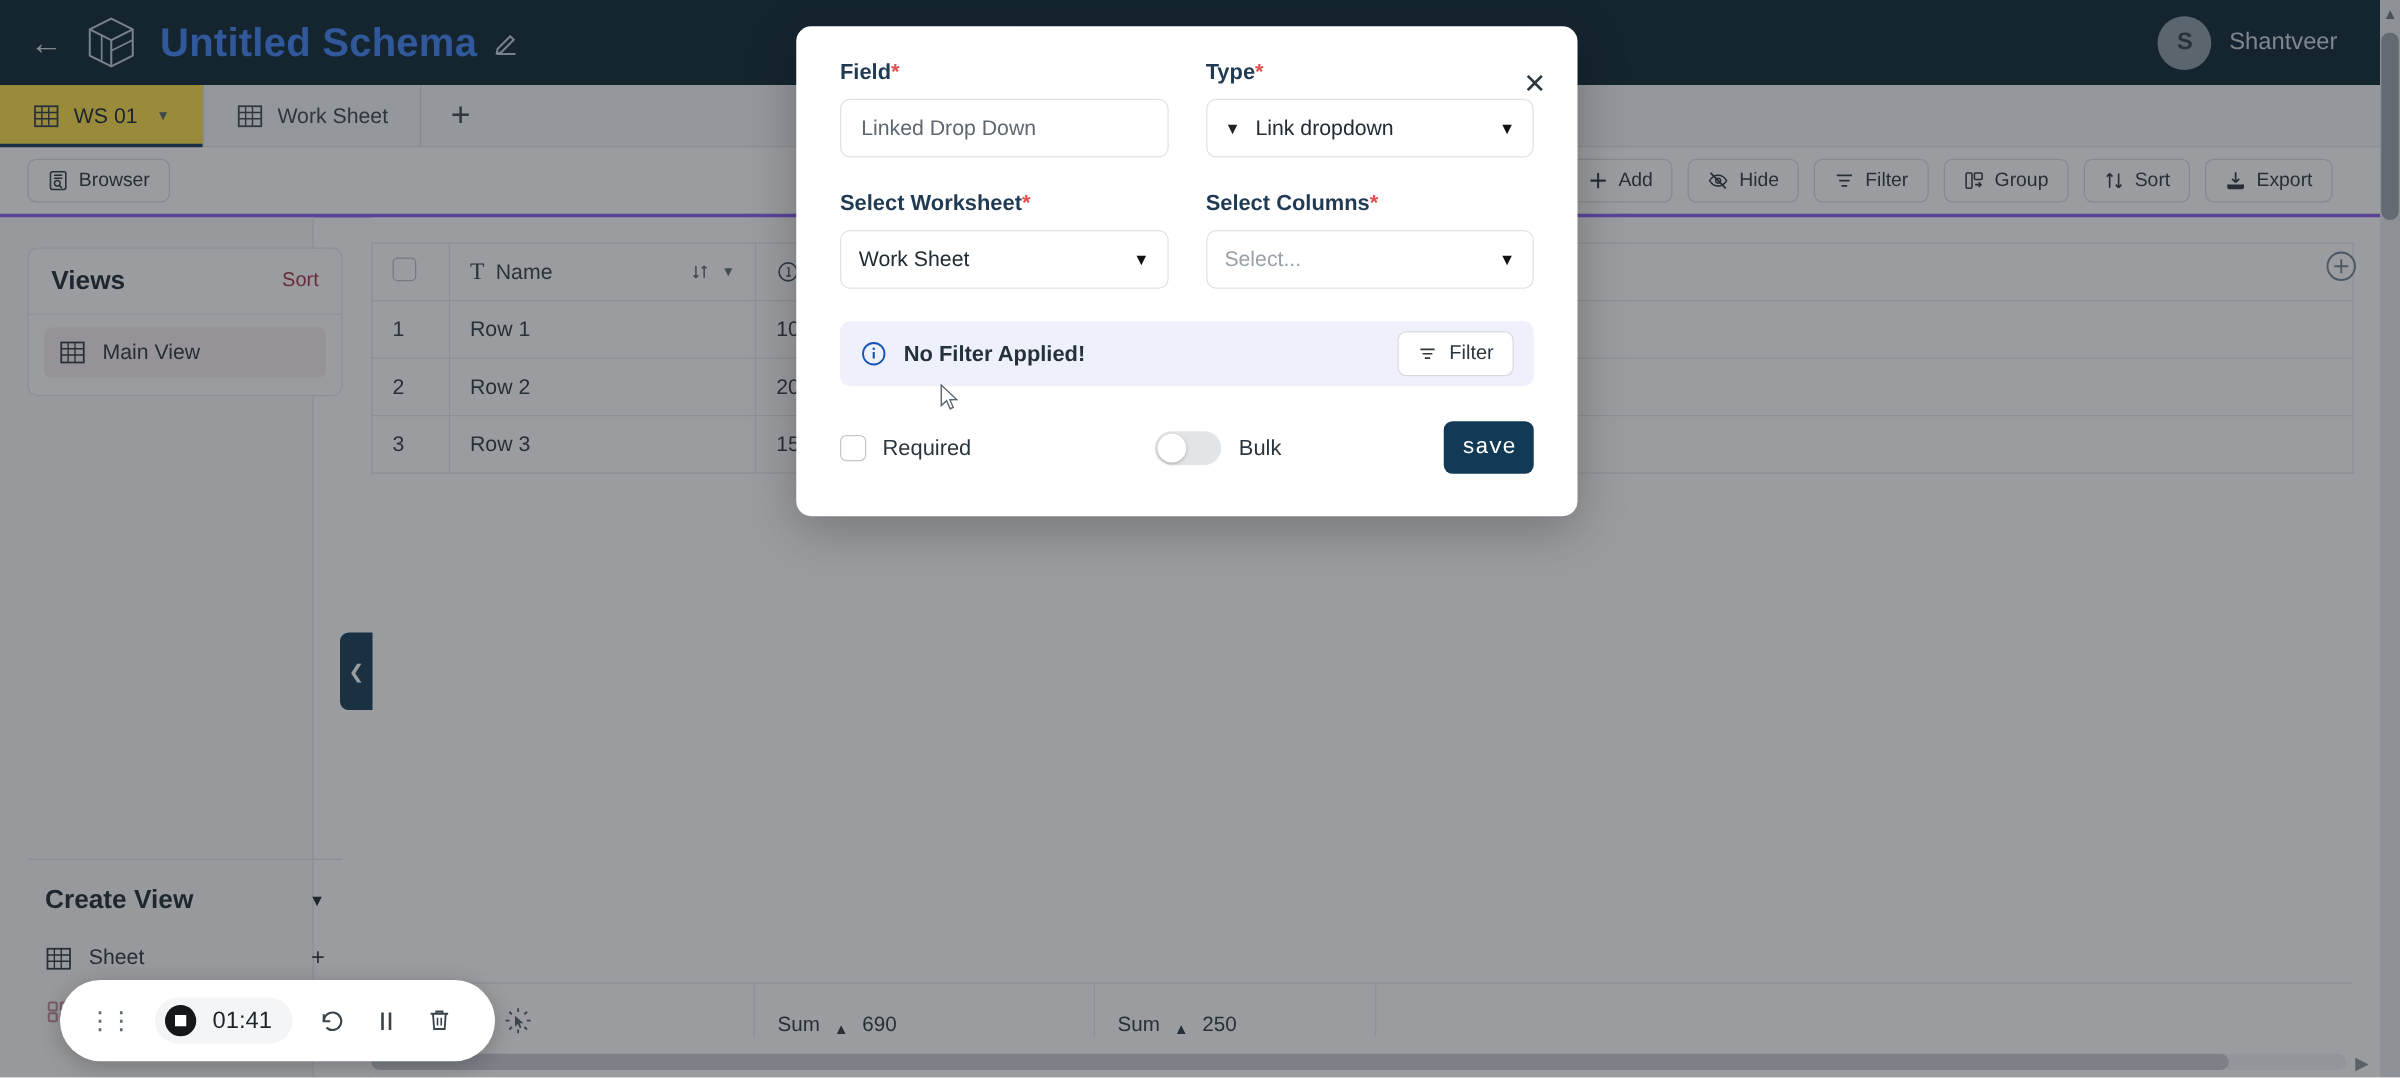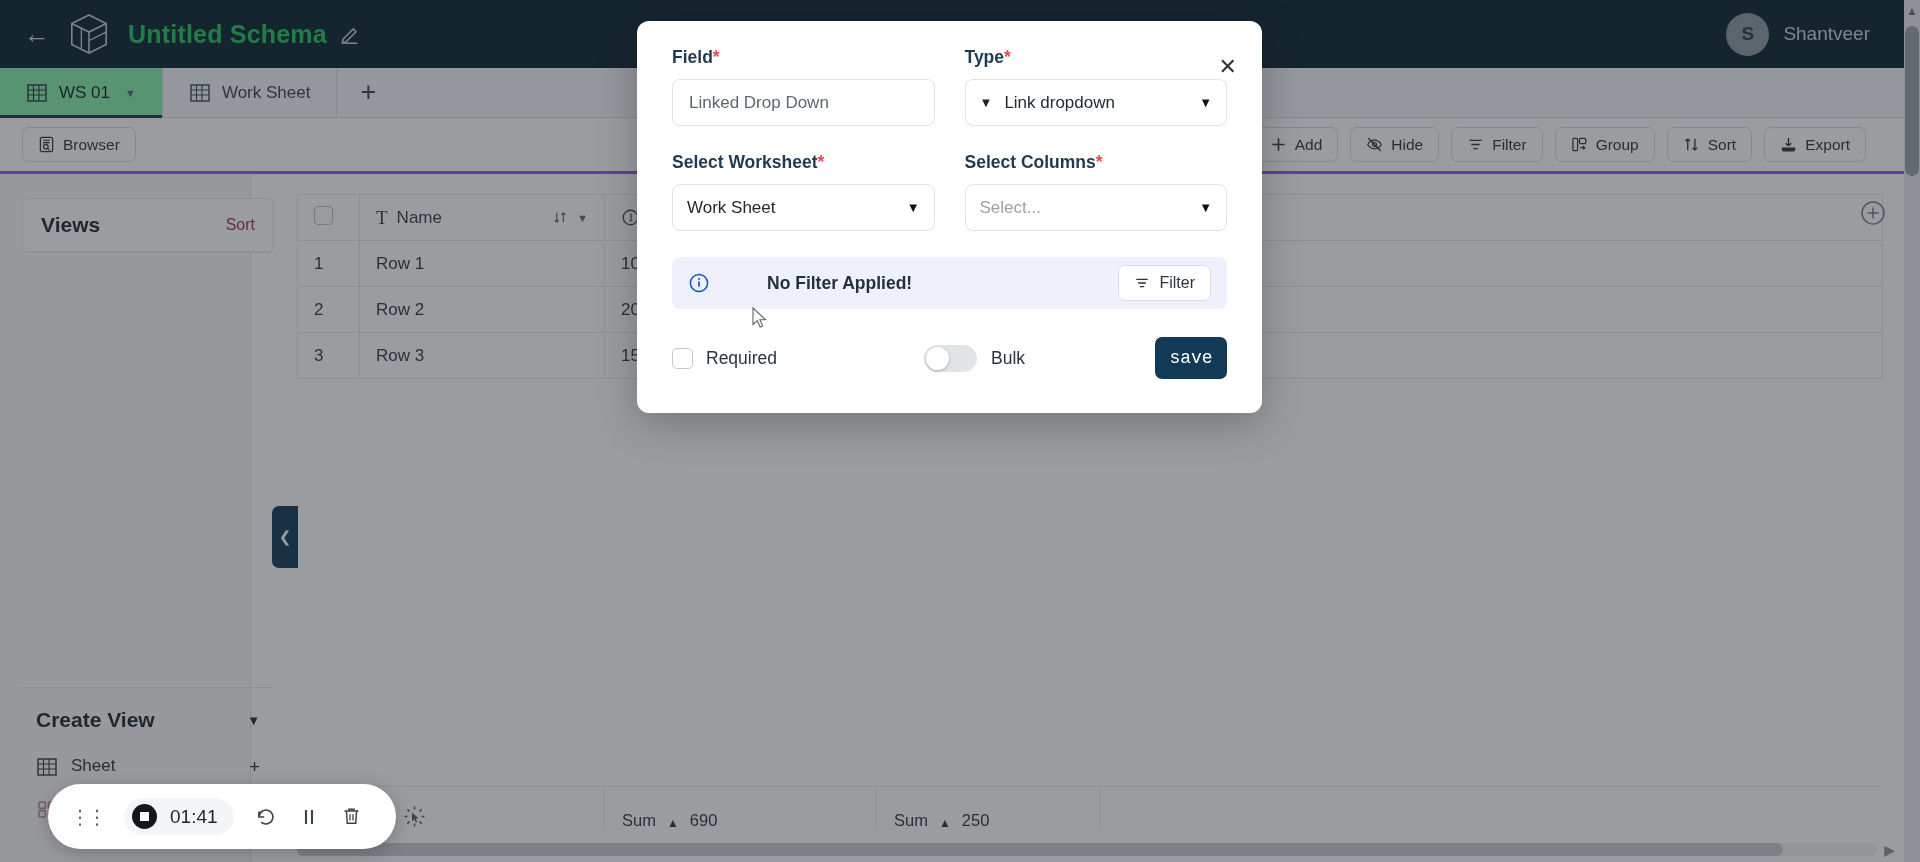--- a/index.html
+++ b/index.html
@@ -16,21 +16,21 @@
     position: absolute; top: 0; left: 0; width: 1920px; height: 68px;
     background: #0b2333;
     display: flex; align-items: center; padding: 0 24px;
   }
   .back-arrow {
     color: #cfd8de; font-size: 26px; line-height: 1; margin-right: 18px;
     cursor: pointer; user-select: none;
   }
   .cube-logo { width: 42px; height: 44px; margin-right: 18px; }
   .schema-title {
-    color: #22c55e; font-size: 25px; font-weight: 700; letter-spacing: .2px;
+    color: #3b82f6; font-size: 32px; font-weight: 700; letter-spacing: .2px;
   }
   .edit-pencil { margin-left: 13px; width: 20px; height: 20px; cursor: pointer; }
   .topbar-right {
     margin-left: auto; display: flex; align-items: center; gap: 14px; padding-right: 26px;
   }
   .avatar {
     width: 43px; height: 43px; border-radius: 50%;
     background: #8b9aa4; color: #2a3a44;
     display: flex; align-items: center; justify-content: center;
     font-size: 19px; font-weight: 600;
@@ -41,21 +41,21 @@
   .tabstrip {
     position: absolute; top: 68px; left: 0; width: 1920px; height: 50px;
     background: #f4f5f7; display: flex; align-items: stretch;
     border-bottom: 1px solid #dcdfe3;
   }
   .tab {
     display: flex; align-items: center; gap: 11px;
     padding: 0 26px; cursor: pointer; position: relative;
     border-right: 1px solid #dcdfe3; color: #3a444c; font-size: 17px;
   }
-  .tab.active { background: #86efac; color: #15202b; }
+  .tab.active { background: #fde047; color: #15202b; }
   .tab.active::after {
     content: ""; position: absolute; left: 0; right: 0; bottom: -1px;
     height: 3px; background: #123a56;
   }
   .tab-plus {
     display: flex; align-items: center; justify-content: center;
     width: 62px; font-size: 27px; color: #3a444c; cursor: pointer;
   }
   .grid-ico { width: 22px; height: 22px; }
   .tab-caret { font-size: 11px; color: #55626c; margin-left: 4px; }
@@ -211,21 +211,21 @@
   }
   .fselect.placeholder-txt .sel-text { color: #9aa2a9; }
   .sel-text { flex: 1; }
   .sel-left-ico { color: #222; font-size: 13px; }
   .sel-caret { color: #111; font-size: 13px; font-weight: 700; }
   .row-gap { height: 26px; }
   .infobar {
     margin-top: 26px; background: #eef1fb; border-radius: 8px;
     height: 52px; display: flex; align-items: center; padding: 0 16px; gap: 13px;
   }
-  .info-text { font-size: 17.5px; color: #24313b; font-weight: 600; margin-left: 44px; }
+  .info-text { font-size: 17.5px; color: #24313b; font-weight: 600; }
   .filter-btn {
     margin-left: auto; display: flex; align-items: center; gap: 9px;
     height: 36px; padding: 0 15px; background: #fff;
     border: 1px solid #d9dde1; border-radius: 7px;
     font-size: 16px; color: #2b353d; cursor: pointer;
   }
   .bottomrow {
     margin-top: 28px; display: flex; align-items: center;
   }
   .chkwrap { display: flex; align-items: flex-start; gap: 13px; cursor: pointer; }
@@ -374,20 +374,29 @@
         <span>Export</span>
       </div>
     </div>
   </div>
 
   <div class="sidebar">
     <div class="views-card">
       <div class="views-head">
         <span class="views-title">Views</span>
         <span class="views-sort">Sort</span>
+      </div>
+      <div class="views-body">
+        <div class="view-item">
+          <svg class="grid-ico" viewBox="0 0 22 22">
+            <rect x="2" y="3" width="18" height="16" fill="none" stroke="#2c3740" stroke-width="1.4"></rect>
+            <path d="M2 8h18M2 13h18M7.5 3v16M13 3v16" stroke="#2c3740" stroke-width="1.1"></path>
+          </svg>
+          <span>Main View</span>
+        </div>
       </div>
     </div>
 
     <div class="create-view">
       <div class="cv-head">
         <span>Create View</span>
         <span style="font-size:13px">▼</span>
       </div>
       <div class="cv-row">
         <svg class="grid-ico" viewBox="0 0 22 22">

